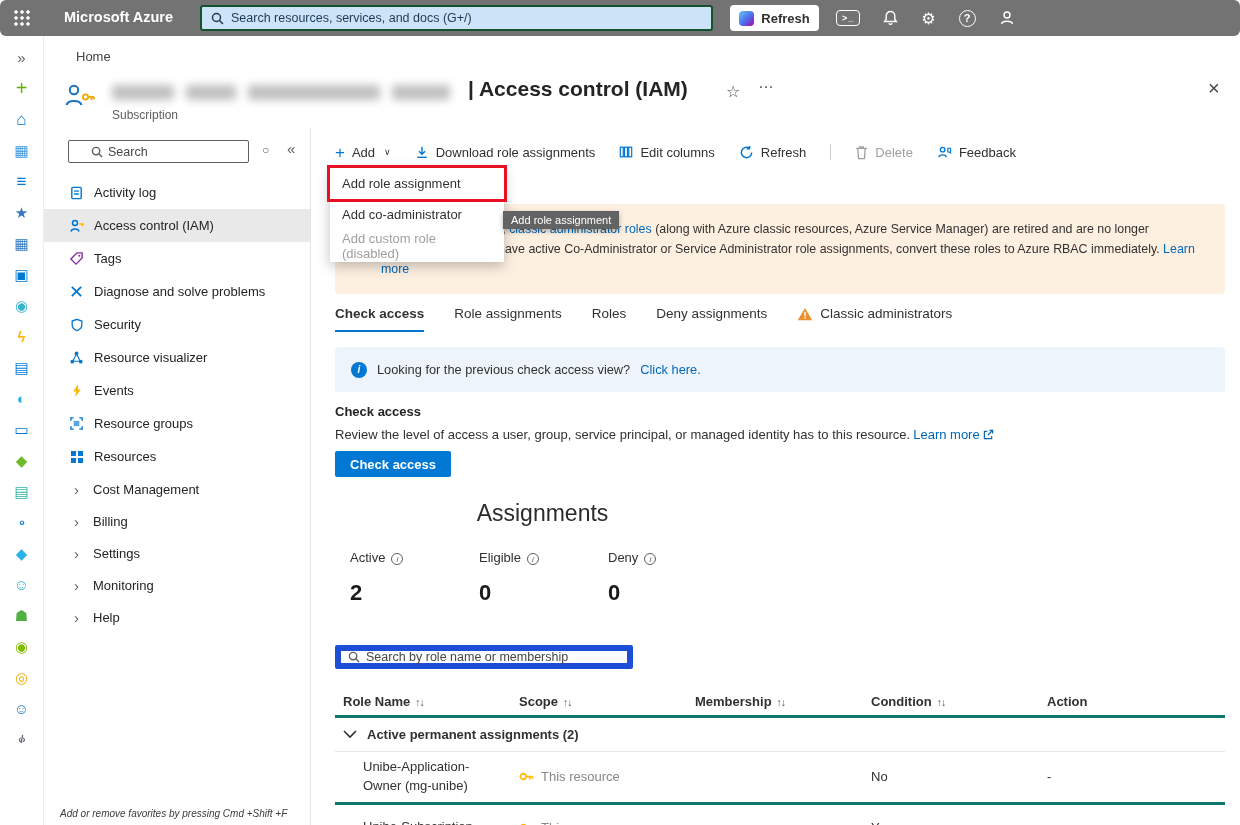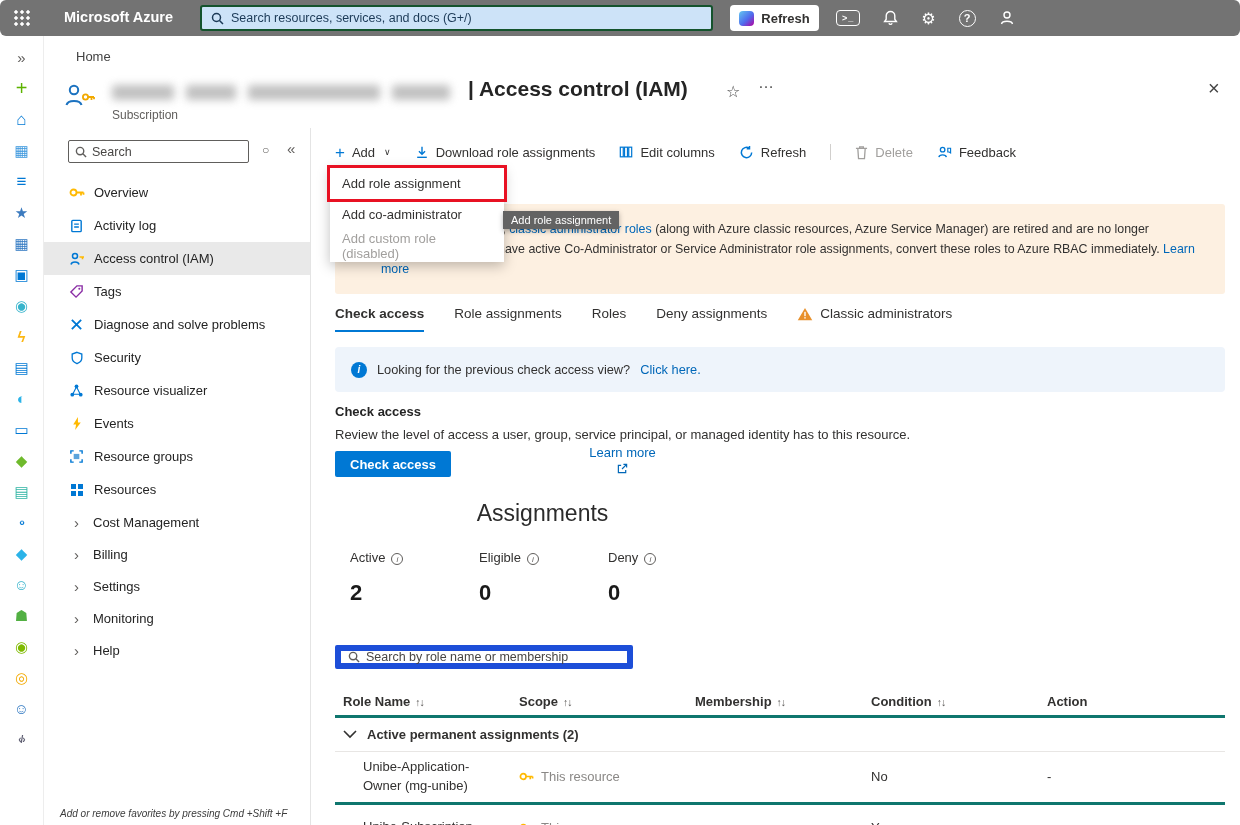--- a/index.html
+++ b/index.html
@@ -40,21 +40,21 @@
   .blurs { position:absolute; left:112px; top:85px; display:flex; gap:12px; }
   .blob { height:15px; background:#8c8c8c; border-radius:3px; filter:blur(4px); opacity:.55; }
   .title-suffix { position:absolute; left:468px; top:77px; font-size:21px; font-weight:700; color:#242424; }
   .t-star { position:absolute; left:726px; top:82px; font-size:16px; color:#4f4f4f; cursor:pointer; }
   .t-more { position:absolute; left:758px; top:74px; font-size:16px; color:#4f4f4f; letter-spacing:1px; cursor:pointer; }
   .t-close { position:absolute; left:1208px; top:77px; font-size:20px; color:#444; cursor:pointer; }
   .sub-label { position:absolute; left:112px; top:108px; font-size:12px; color:#605e5c; }
 
   
   .submenu { position:absolute; left:44px; top:128px; width:267px; bottom:0; background:#fff; border-right:1px solid #e4e4e4; }
-  .sm-search { position:absolute; left:24px; top:12px; width:181px; height:23px; border:1px solid #605e5c; border-radius:2px; display:flex; align-items:center; padding:0 6px; gap:5px; }
+  .sm-search { position:absolute; left:24px; top:12px; width:181px; height:23px; border:1px solid #605e5c; border-radius:2px; display:flex; align-items:center; padding:0 22px; gap:5px; }
   .sm-search input { flex:1; border:none; background:transparent; font-size:12.5px; color:#323130; font-family:inherit; width:100%; }
   .sm-search input::placeholder { color:#484644; opacity:1; }
   .sm-circle { position:absolute; left:218px; top:15px; font-size:12px; color:#605e5c; cursor:pointer; }
   .sm-collapse { position:absolute; left:243px; top:12px; font-size:15px; color:#605e5c; cursor:pointer; }
   .sm-list { position:absolute; left:0; top:48px; right:0; }
   .mi { height:33px; display:flex; align-items:center; gap:9px; padding-left:24px; font-size:13px; color:#242424; cursor:pointer; }
   .mi.sel { background:#e9e9e9; }
   .mic { width:17px; height:17px; flex:none; display:flex; align-items:center; justify-content:center; }
   .mg { height:32px; display:flex; align-items:center; gap:8px; padding-left:24px; font-size:13px; color:#242424; cursor:pointer; }
   .mg .chev { width:17px; text-align:center; font-size:15px; color:#605e5c; }
@@ -84,21 +84,21 @@
   .tabs { position:absolute; left:335px; top:306px; display:flex; gap:30px; font-size:13.5px; align-items:flex-start; }
   .tab { padding-bottom:9px; cursor:pointer; display:flex; gap:7px; align-items:center; }
   .tab.active { font-weight:700; border-bottom:2.5px solid #0078d4; }
 
   
   .infobanner { position:absolute; left:335px; top:347px; width:890px; height:45px; background:#eef4fb; border-radius:4px; display:flex; align-items:center; padding:0 16px; gap:10px; font-size:12.8px; }
   .info-i { width:16px; height:16px; border-radius:50%; background:#0078d4; color:#fff; font-size:10px; font-weight:700; display:flex; align-items:center; justify-content:center; font-style:italic; flex:none; }
 
   
   .ca-h { position:absolute; left:335px; top:404px; font-size:13px; font-weight:700; color:#242424; }
-  .ca-p { position:absolute; left:335px; top:427px; font-size:13px; color:#323130; display:flex; align-items:center; gap:3px;flex-direction:column; }
+  .ca-p { position:absolute; left:335px; top:427px; font-size:13px; color:#323130; display:flex; align-items:center; gap:3px; }
   .ca-btn { position:absolute; left:335px; top:451px; height:26px; padding:0 15px; background:#0078d4; color:#fff; border:none; border-radius:2px; font-size:13px; font-weight:700; cursor:pointer; font-family:inherit; }
 
   
   .as-title { position:absolute; left:335px; top:500px; width:415px; text-align:center; font-size:23px; font-weight:400; color:#2b2b2b; }
   .stats { position:absolute; left:335px; top:550px; display:flex; }
   .stat { width:129px; padding-left:15px; }
   .stat-label { font-size:13px; display:flex; gap:6px; align-items:flex-end; }
   .info-dot { width:12px; height:12px; border:1px solid #605e5c; border-radius:50%; font-size:8px; color:#605e5c; display:inline-flex; align-items:center; justify-content:center; cursor:pointer; font-style:italic; }
   .stat-value { font-size:22px; font-weight:700; margin-top:15px; color:#1a1a1a; }
 
@@ -214,29 +214,20 @@
           <path d="M8.5 8.5L12 12" stroke="#605e5c" stroke-width="1.5"></path>
         </svg>
       <input placeholder="Search" style="">
     </div>
     <span class="sm-circle">○</span>
     <span class="sm-collapse">«</span>
 
     <div class="sm-list">
       <div class="mi">
         <span class="mic">
-            <svg width="16" height="13" viewBox="0 0 16 13">
-              <circle cx="4.5" cy="6.5" r="3" fill="none" stroke="#ffb900" stroke-width="1.8"></circle>
-              <path d="M7.5 6.5h7M12 6.5v3M14.5 6.5v2.2" stroke="#ffb900" stroke-width="1.8" fill="none"></path>
-            </svg>
-          </span>
-        <span>Overview</span>
-      </div>
-      <div class="mi">
-        <span class="mic">
             <svg width="15" height="16" viewBox="0 0 16 16">
               <rect x="3" y="2" width="10" height="12" rx="1" fill="none" stroke="#0078d4" stroke-width="1.5"></rect>
               <path d="M5.5 6h5M5.5 9h5" stroke="#0078d4" stroke-width="1.5"></path>
             </svg>
           </span>
         <span>Activity log</span>
       </div>
       <div class="mi sel">
         <span class="mic">
             <svg width="16" height="16" viewBox="0 0 16 16">

